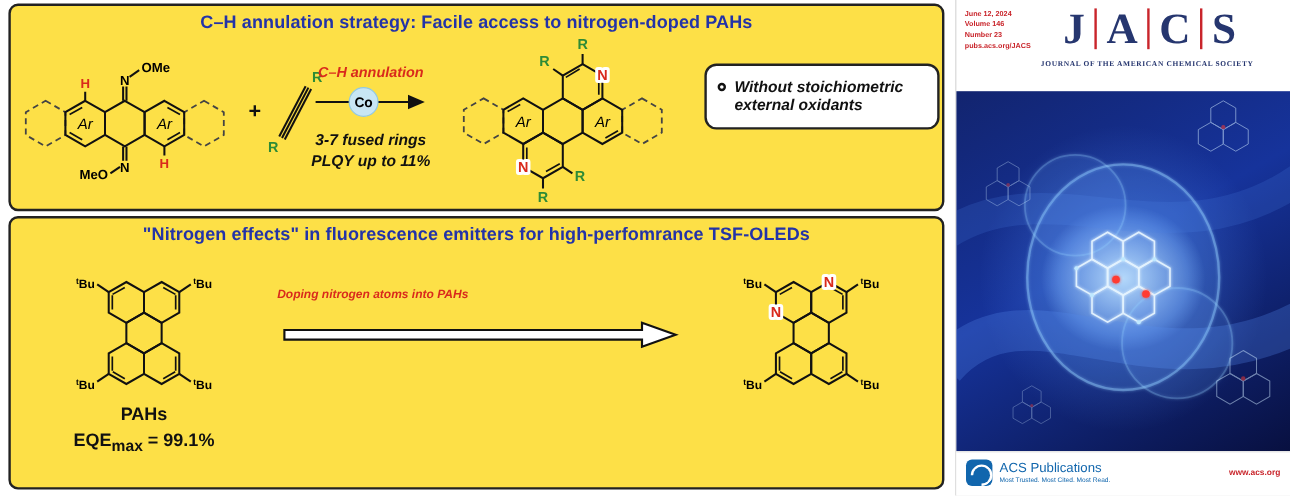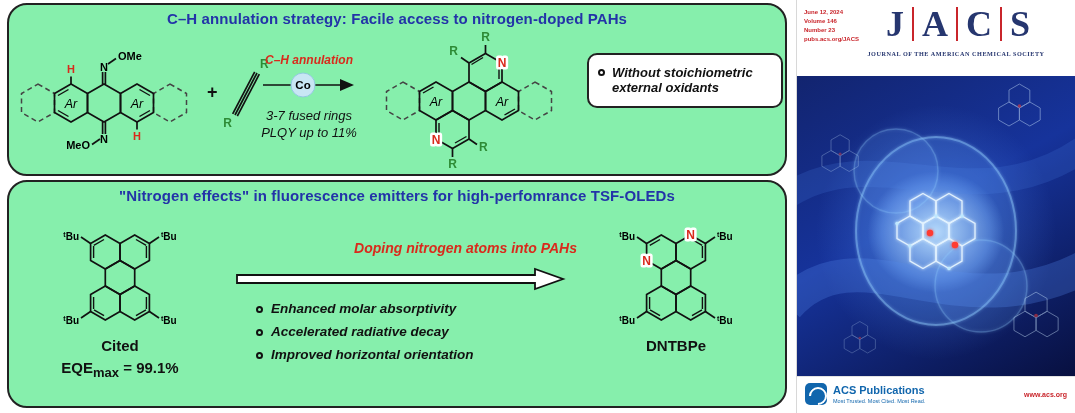--- a/index.html
+++ b/index.html
@@ -1,57 +1,57 @@
 <!DOCTYPE html>
 <html><head>
 <meta charset="utf-8">
 <style>
   *{margin:0;padding:0;box-sizing:border-box}
   html,body{width:1075px;height:413px}
   body{position:relative;background:#fff;font-family:"Liberation Sans",sans-serif;color:#111;overflow:hidden}
   .abs{position:absolute}
-  .panel{position:absolute;left:7px;width:780px;border:2.5px solid #222;border-radius:20px;background:#86efac}
+  .panel{position:absolute;left:7px;width:780px;border:2.5px solid #222;border-radius:8px;background:#fde047}
   #scheme{top:3px;height:173px}
   #oled{top:180px;height:228px}
   .panel-title{position:absolute;top:5px;left:0;right:0;text-align:center;font-size:15px;font-weight:bold;color:#2333a8;letter-spacing:.1px}
   svg text{font-family:"Liberation Sans",sans-serif}
   .bond{stroke:#111;stroke-width:1.7;fill:none}
   .tick{stroke:#111;stroke-width:1.4;fill:none}
   .dashring{stroke:#444;stroke-width:1.5;fill:none;stroke-dasharray:5 3.5}
   .halo{paint-order:stroke;stroke:#fff;stroke-width:5px;stroke-linejoin:round}
   .plus{font-size:18px;font-weight:bold}
   .arrow-block{position:absolute;left:250px;top:48px;width:100px;text-align:center}
   .rxn-label{font-size:12px;font-weight:bold;font-style:italic;color:#d92a1c;white-space:nowrap;margin-bottom:1px}
-  .cond{font-size:13px;font-weight:normal;font-style:italic;line-height:1.3;margin-top:2px}
+  .cond{font-size:13px;font-weight:bold;font-style:italic;line-height:1.3;margin-top:2px}
   .benefits{position:absolute;left:578px;top:48px;width:196px;border:2px solid #222;border-radius:10px;padding:10px 9px;display:flex;flex-direction:row;gap:12px;background:#fff}
   .b-item{display:flex;gap:7px;font-size:13px;font-weight:bold;font-style:italic;line-height:1.18}
   .dot{width:7px;height:7px;border:2px solid #111;border-radius:50%;flex:none;margin-top:4px}
   .mol-name{position:absolute;width:190px;text-align:center;font-size:15px;font-weight:bold}
   .eqe{position:absolute;width:190px;text-align:center;font-size:15px;font-weight:bold}
   .eqe sub{font-size:13px}
-  .doping{position:absolute;left:222px;top:58px;width:346px;text-align:right;font-size:14px;font-weight:bold;font-style:italic;color:#d92a1c}
+  .doping{position:absolute;left:222px;top:58px;width:346px;text-align:left;font-size:10px;font-weight:bold;font-style:italic;color:#d92a1c}
   .props{position:absolute;left:247px;top:120px;display:flex;flex-direction:column;gap:8px}
   .p-item{display:flex;gap:8px;font-size:13.5px;font-weight:bold;font-style:italic;line-height:1.1}
   
   #cover{position:absolute;left:797px;top:0;width:278px;height:413px;background:#fff;outline:1px solid #d8d8d8}
   .issue{position:absolute;left:7px;top:8px;font-size:6px;font-weight:bold;color:#c9252b;line-height:1.5}
   .logo-row{position:absolute;left:48px;top:6px;width:226px;display:flex;justify-content:center;align-items:center;gap:8px}
   .jacs-letter{font-family:"Liberation Serif",serif;font-size:36px;font-weight:bold;color:#26366f;line-height:1}
   .sep{width:2px;height:34px;background:#c9252b}
   .jname{position:absolute;left:44px;top:50px;width:230px;text-align:center;font-family:"Liberation Serif",serif;font-size:6.2px;font-weight:bold;letter-spacing:.55px;color:#26366f}
   .art{position:absolute;top:76px;left:0;width:278px;height:300px;overflow:hidden;
        background:
         radial-gradient(90px 80px at 50% 52%, rgba(215,242,255,.9), rgba(140,190,255,.35) 60%, rgba(0,0,0,0) 76%),
         radial-gradient(160px 170px at 50% 52%, rgba(90,150,255,.45), rgba(0,0,0,0) 75%),
         linear-gradient(150deg,#12246f 0%,#16339b 45%,#081040 100%)}
   .footer{position:absolute;top:376px;left:0;width:278px;height:37px;background:#fff;border-top:1px solid #e2e2e2}
   .acs{position:absolute;left:8px;top:6px;display:flex;align-items:center;gap:6px}
   .acs-mark{width:22px;height:22px;border-radius:5px;background:#1166ad;position:relative;flex:none}
   .acs-mark::after{content:"";position:absolute;left:4px;top:4px;width:14px;height:14px;border-radius:50%;border:2.5px solid #fff;border-left-color:transparent;transform:rotate(-45deg)}
-  .acs-name{font-size:11px;font-weight:bold;color:#1166ad;line-height:1.1}
+  .acs-name{font-size:11px;font-weight:normal;color:#1166ad;line-height:1.1}
   .acs-tag{font-size:5.5px;color:#1166ad;margin-top:1px}
   .site{position:absolute;right:8px;top:14px;font-size:7px;font-weight:bold;color:#c9252b}
 </style>
 </head>
 <body>
 
 <div class="panel" id="scheme">
   <div class="panel-title">C–H annulation strategy: Facile access to nitrogen-doped PAHs</div>
 
   <svg class="abs" style="left:2px;top:26px" width="200" height="140" viewBox="0 0 200 140">
@@ -167,41 +167,27 @@
       <line class="bond" x1="65.6" y1="33.5" x2="56" y2="27"></line>
       <line class="bond" x1="124.4" y1="33.5" x2="134" y2="27"></line>
       <line class="bond" x1="65.6" y1="101.5" x2="56" y2="108"></line>
       <line class="bond" x1="124.4" y1="101.5" x2="134" y2="108"></line>
     </g>
     <text x="54" y="30" font-size="10" font-weight="bold" text-anchor="end"><tspan dy="-3" font-size="7">t</tspan><tspan dy="3">Bu</tspan></text>
     <text x="136" y="30" font-size="10" font-weight="bold"><tspan dy="-3" font-size="7">t</tspan><tspan dy="3">Bu</tspan></text>
     <text x="54" y="114" font-size="10" font-weight="bold" text-anchor="end"><tspan dy="-3" font-size="7">t</tspan><tspan dy="3">Bu</tspan></text>
     <text x="136" y="114" font-size="10" font-weight="bold"><tspan dy="-3" font-size="7">t</tspan><tspan dy="3">Bu</tspan></text>
   </svg>
-  <div class="mol-name" style="left:16px;top:155px">Cited</div>
+  <div class="mol-name" style="left:16px;top:155px">PAHs</div>
   <div class="eqe" style="left:16px;top:177px"><span>EQE</span><sub>max</sub><span> = 99.1%</span></div>
 
   <div class="doping">Doping nitrogen atoms into PAHs</div>
   <svg class="abs" style="left:226px;top:84px" width="332" height="26" viewBox="0 0 332 26">
     <path d="M2,9 L300,9 L300,3 L328,13 L300,23 L300,17 L2,17 Z" fill="#fff" stroke="#111" stroke-width="1.8" stroke-linejoin="miter"></path>
   </svg>
-  <div class="props">
-    <div class="p-item">
-      <span class="dot"></span>
-      <span>Enhanced molar absorptivity</span>
-    </div>
-    <div class="p-item">
-      <span class="dot"></span>
-      <span>Accelerated radiative decay</span>
-    </div>
-    <div class="p-item">
-      <span class="dot"></span>
-      <span>Improved horizontal orientation</span>
-    </div>
-  </div>
 
   <svg class="abs" style="left:572px;top:28px" width="190" height="126" viewBox="0 0 190 126">
     <g>
       <path class="bond" d="M80.3,25 L95,33.5 L95,50.5 L80.3,59 L65.6,50.5 L65.6,33.5 Z"></path>
       <path class="bond" d="M109.7,25 L124.4,33.5 L124.4,50.5 L109.7,59 L95,50.5 L95,33.5 Z"></path>
       <path class="bond" d="M95,50.5 L109.7,59 L109.7,76 L95,84.5 L80.3,76 L80.3,59 Z"></path>
       <path class="bond" d="M80.3,76 L95,84.5 L95,101.5 L80.3,110 L65.6,101.5 L65.6,84.5 Z"></path>
       <path class="bond" d="M109.7,76 L124.4,84.5 L124.4,101.5 L109.7,110 L95,101.5 L95,84.5 Z"></path>
       <line class="tick" x1="68.8" y1="35.3" x2="79" y2="29.5"></line>
       <line class="tick" x1="111" y1="29.5" x2="121.2" y2="35.3"></line>
@@ -215,21 +201,20 @@
       <line class="bond" x1="65.6" y1="101.5" x2="56" y2="108"></line>
       <line class="bond" x1="124.4" y1="101.5" x2="134" y2="108"></line>
     </g>
     <text class="halo" x="109.7" y="29" font-size="12" font-weight="bold" fill="#d92a1c" text-anchor="middle">N</text>
     <text class="halo" x="65.6" y="54.5" font-size="12" font-weight="bold" fill="#d92a1c" text-anchor="middle">N</text>
     <text x="54" y="30" font-size="10" font-weight="bold" text-anchor="end"><tspan dy="-3" font-size="7">t</tspan><tspan dy="3">Bu</tspan></text>
     <text x="136" y="30" font-size="10" font-weight="bold"><tspan dy="-3" font-size="7">t</tspan><tspan dy="3">Bu</tspan></text>
     <text x="54" y="114" font-size="10" font-weight="bold" text-anchor="end"><tspan dy="-3" font-size="7">t</tspan><tspan dy="3">Bu</tspan></text>
     <text x="136" y="114" font-size="10" font-weight="bold"><tspan dy="-3" font-size="7">t</tspan><tspan dy="3">Bu</tspan></text>
   </svg>
-  <div class="mol-name" style="left:572px;top:155px">DNTBPe</div>
 </div>
 
 <div id="cover">
   <div class="issue">
     <div>June 12, 2024</div>
     <div>Volume 146</div>
     <div>Number 23</div>
     <div>pubs.acs.org/JACS</div>
   </div>
   <div class="logo-row">

